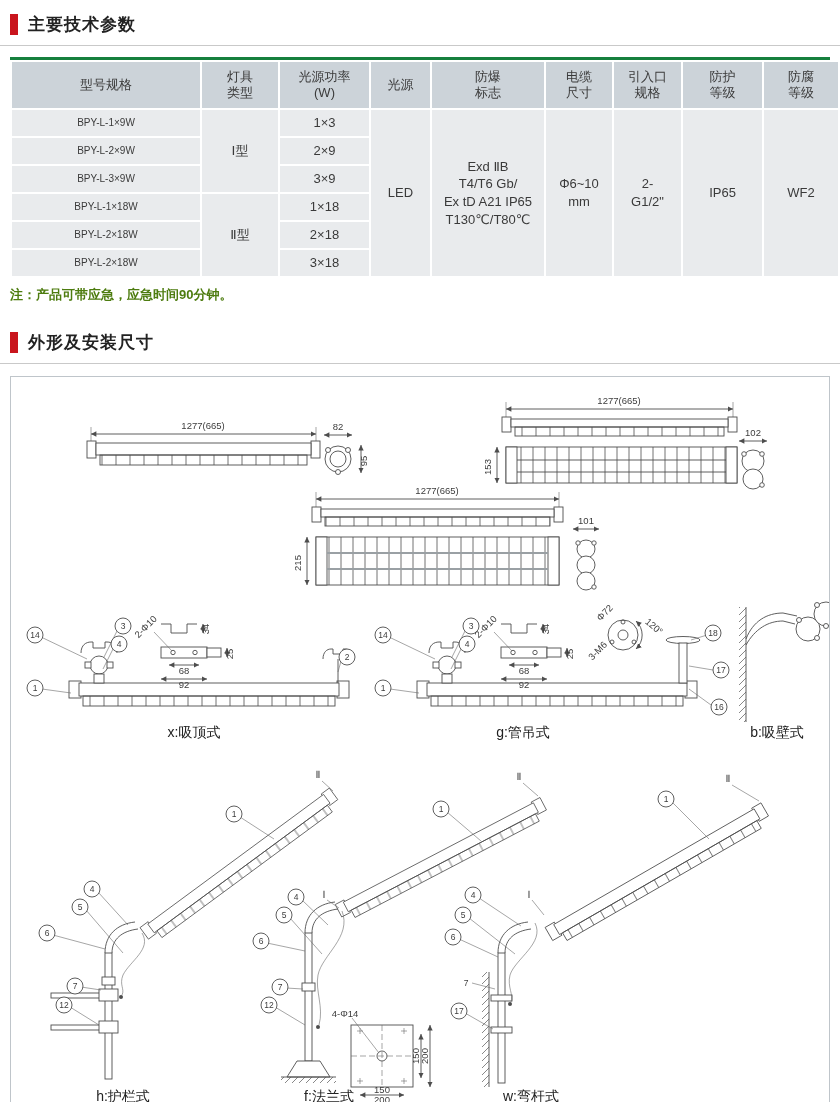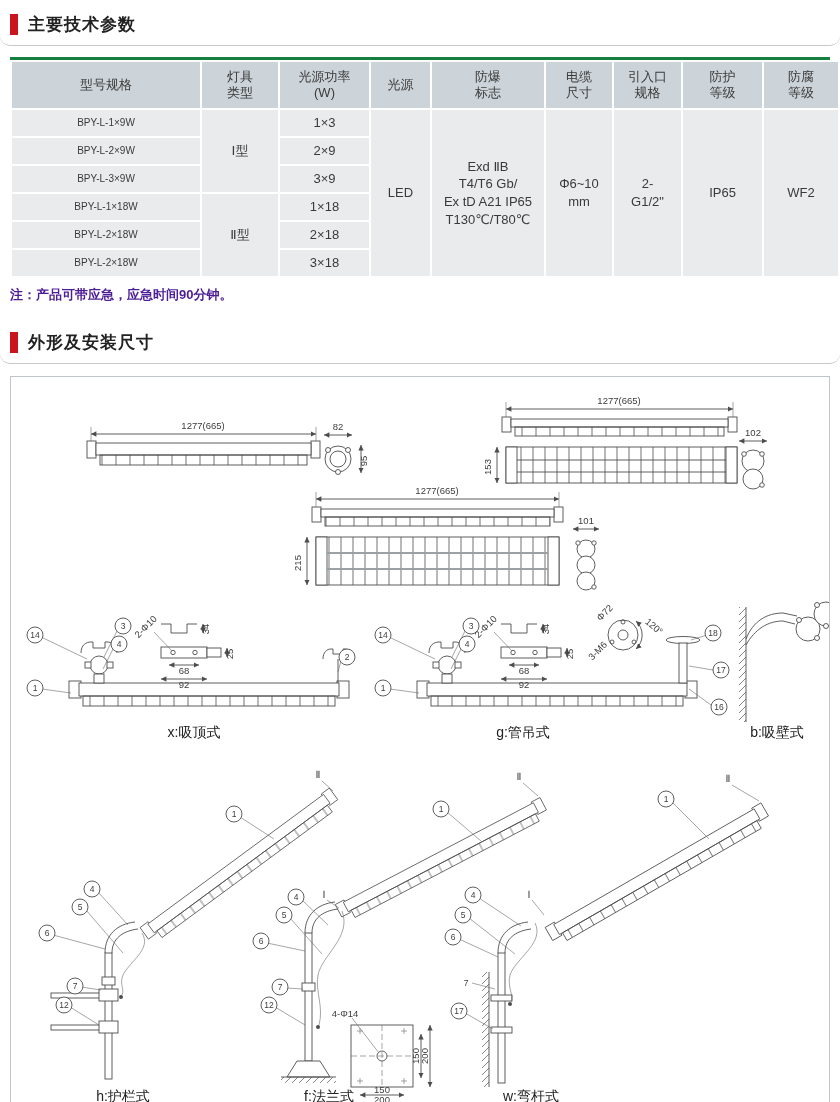--- a/index.html
+++ b/index.html
@@ -4,32 +4,32 @@
 <style>
   html,body{margin:0;padding:0;}
   body{
     width:840px;height:1102px;background:#ffffff;overflow:hidden;
     font-family:"Liberation Sans","DejaVu Sans",sans-serif;color:#333;
     position:relative;
   }
   
   .sec-head{
     display:flex;align-items:center;gap:10px;
-    padding:13px 0 9px 10px;border-bottom:1px solid #c9c9c9;border-radius:10px;
+    padding:13px 0 9px 10px;border-bottom:1px solid #c9c9c9;
   }
   .red-bar{width:8px;height:21px;background:#c9151d;flex:0 0 auto;}
   .sec-title{font-size:17px;font-weight:bold;color:#222;letter-spacing:1px;}
   
   .tbl-wrap{margin:11px 10px 0 10px;border-top:3px solid #15803d;}
   table{border-collapse:separate;border-spacing:2px;table-layout:fixed;width:820px;background:#fff;}
   th,td{white-space:pre-line;text-align:center;vertical-align:middle;font-size:13px;color:#3a3a3a;}
   th{background:#ccd3d9;font-weight:normal;height:42px;padding:2px;line-height:1.25;}
   td{background:#e9ebed;height:24px;padding:1px 2px;line-height:1.35;}
   td.model{font-size:10px;}
-  .note{margin:8px 0 0 10px;font-size:13px;font-weight:bold;color:#4c1d95;}
+  .note{margin:8px 0 0 10px;font-size:13px;font-weight:bold;color:#4d7c0f;}
   .sec2{margin-top:14px;text-align:right;}
   
   .draw-box{margin:12px 10px 0 10px;border:1px solid #bfc5ca;height:746px;background:#fff;}
   svg{display:block;}
   svg .ln{stroke:#4d4d4d;fill:none;stroke-width:.9;}
   svg .fw{stroke:#4d4d4d;fill:#ffffff;stroke-width:.9;}
   svg .thin{stroke:#6a6a6a;fill:none;stroke-width:.6;}
   svg text{fill:#3c3c3c;stroke:none;font-family:"Liberation Sans",sans-serif;}
   svg .dim{font-size:9.5px;text-anchor:middle;}
   svg .cap{font-size:14px;text-anchor:middle;fill:#222;}

